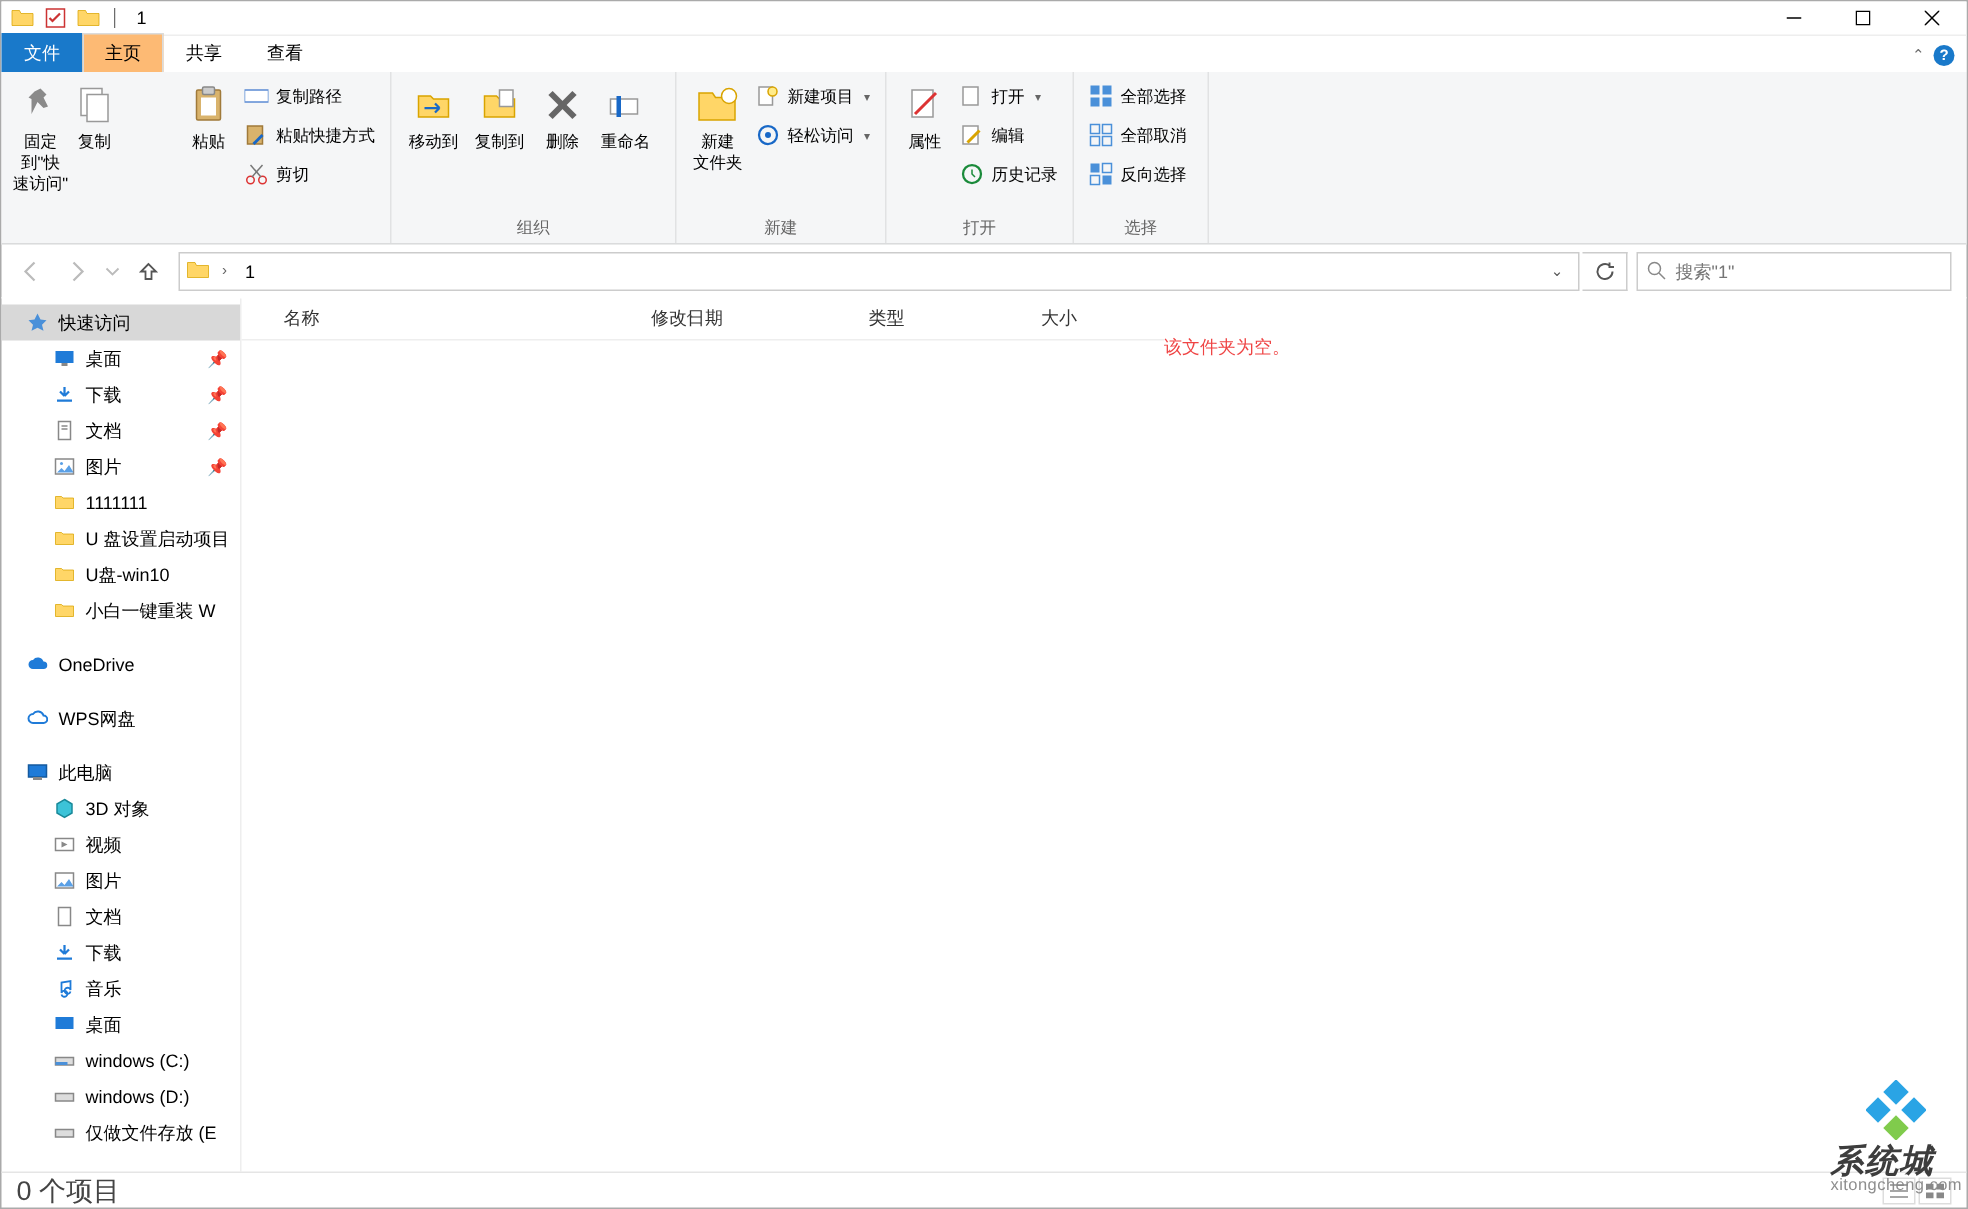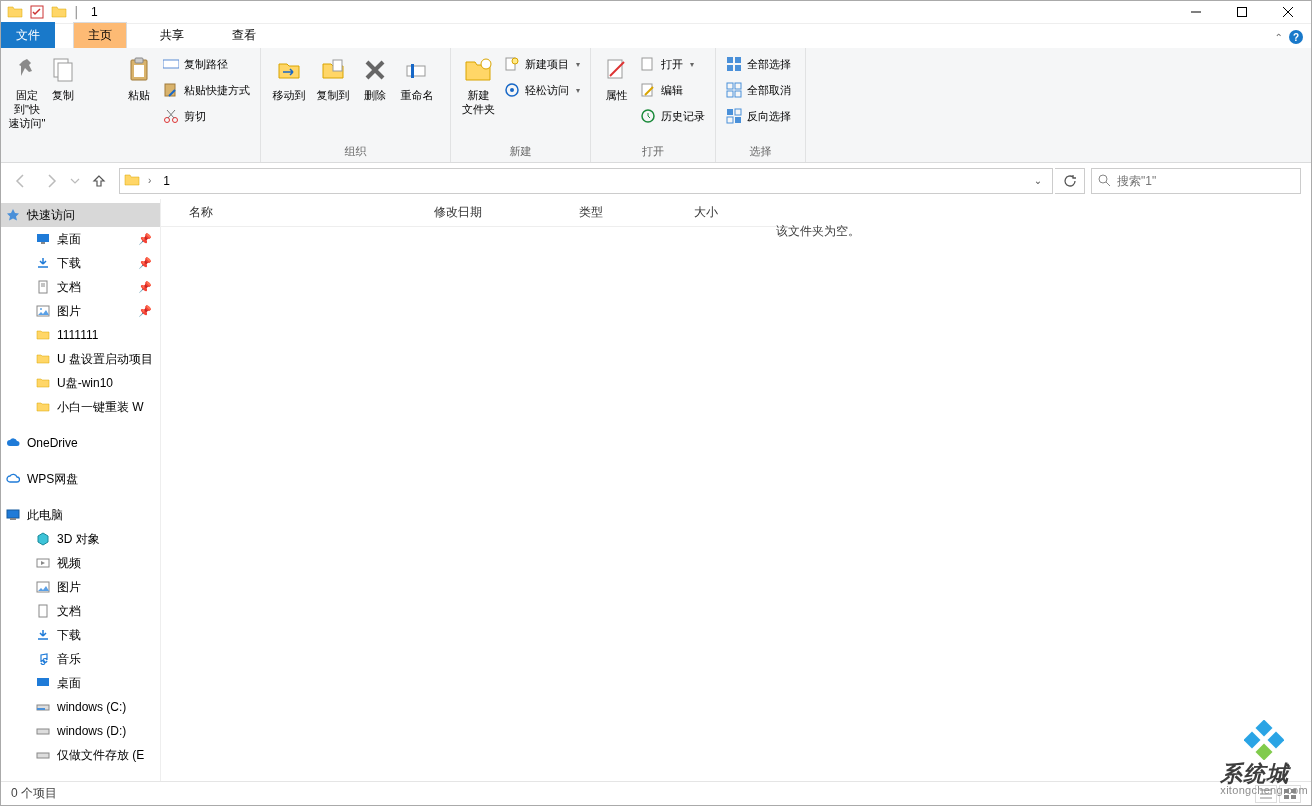--- a/index.html
+++ b/index.html
@@ -10,21 +10,21 @@
 .titlebar { height: 23px; display: flex; align-items: center; background: #fff; border-bottom: 1px solid #eee; }
 .titlebar .qat { display: flex; align-items: center; padding: 0 4px; gap: 2px; }
 .titlebar .qat .ic { width: 20px; height: 20px; display: flex; align-items: center; justify-content: center; }
 .titlebar .title-text { padding-left: 4px; font-size: 12px; }
 .titlebar .spacer { flex: 1; }
 .titlebar .winbtns { display: flex; height: 22px; }
 .titlebar .winbtns .wb { width: 46px; display: flex; align-items: center; justify-content: center; }
 .titlebar .winbtns .wb svg { width: 10px; height: 10px; }
 
 
-.tabsrow { height: 24px; background: #fff; display: flex; align-items: flex-end; position: relative; gap: 18px; }
+.tabsrow { height: 24px; background: #fff; display: flex; align-items: flex-end; position: relative; }
 .tab { padding: 4px 14px; font-size: 12px; border: 1px solid transparent; border-bottom: none; }
 .tab.file { background: #1979ca; color: #fff; }
 .tab.active { background: #fdba74; border-color: #dadbdc; }
 .tabsrow .spacer { flex: 1; }
 .tabsrow .help { padding: 0 8px 4px 0; display:flex; align-items:center; gap:6px;}
 .tabsrow .help .chev { color:#6a6a6a; font-size:10px; }
 .tabsrow .help .q { width:14px; height:14px; border-radius:50%; background:#1979ca; color:#fff; display:flex; align-items:center; justify-content:center; font-size:10px; font-weight:bold;}
 
 
 .ribbon { background: #f5f6f7; border-bottom: 1px solid #dadbdc; height: 115px; display: flex; }
@@ -46,40 +46,40 @@
 .addr .crumb { padding: 0 6px; font-size: 12px; display:flex; align-items:center; gap:4px;}
 .addr .spacer{flex:1;}
 .addr .drop{width:20px; text-align:center; color:#555; font-size:10px;}
 .refresh { width: 30px; height: 26px; border: 1px solid #ccc; border-left:none; margin-left:-4px; display:flex; align-items:center; justify-content:center;}
 .search { width: 210px; height: 26px; border: 1px solid #ccc; margin-left: 4px; display: flex; align-items: center; padding: 0 6px; color: #777; gap: 6px; margin-right:4px;}
 .search input { border: none; outline: none; flex: 1; font-size: 12px; color:#555;}
 
 
 .body { flex: 1; display: flex; min-height: 0; }
 .sidebar { width: 160px; border-right: 1px solid #eee; overflow-y: hidden; padding-top: 4px; }
-.side-item { height: 24px; display: flex; align-items: center; padding-left: 4px; gap: 6px; font-size: 12px; white-space: nowrap; overflow: hidden; }
+.side-item { height: 24px; display: flex; align-items: center; padding-left: 16px; gap: 6px; font-size: 12px; white-space: nowrap; overflow: hidden; }
 .side-item.sub { padding-left: 34px; }
 .side-item.sel { background: #d8d8d8; }
 .side-item .pin { margin-left:auto; margin-right:8px; color:#7a7a7a; font-size:11px;}
 .side-sep { height: 12px; }
 .ficon { width: 16px; height: 16px; display:flex; align-items:center; justify-content:center; }
 
 
 .content { flex: 1; display: flex; }
 .cols { height: 28px; border-bottom: 1px solid #eee; display: flex; align-items: center; font-size: 12px; color: #333; padding-left:20px;}
 .col { padding: 0 8px; display:flex; align-items:center; gap:4px;}
 .col.name { width: 245px; }
 .col.date { width: 145px; }
 .col.type { width: 115px; }
 .col.size { width: 90px; }
 .sort-ind { position:absolute; left:295px; font-size:9px; color:#555;}
-.empty { text-align: center; padding-top: 24px; color: #404040; font-size: 12px; }
-
-
-.status { height: 24px; border-top: 1px solid #e5e5e5; display: flex; align-items: center; padding: 0 10px; font-size: 12px; color: #444; justify-content: space-between; }
+.empty { text-align: center; padding-top: 24px; color: #ef4444; font-size: 12px; }
+
+
+.status { height: 24px; border-top: 1px solid #e5e5e5; display: flex; align-items: center; padding: 0 10px; font-size: 18px; color: #444; justify-content: space-between; }
 .status .views { display:flex; gap:2px; }
 .status .views .vb { width:22px; height:18px; border:1px solid #ddd; display:flex; align-items:center; justify-content:center;}
 
 
 .watermark { position: absolute; right: 4px; bottom: 8px; display: flex; align-items: center; gap: 6px; opacity: 0.95; pointer-events:none;flex-direction:column;}
 .watermark .logo { width: 40px; height: 40px; }
 .watermark .txt { display:flex; flex-direction:column; line-height:16px;}
 .watermark .txt .cn { font-size: 22px; font-weight: bold; color: #333; font-style: italic; letter-spacing:1px;}
 .watermark .txt .url { font-size: 11px; color: #888; letter-spacing:0.3px;}
 

